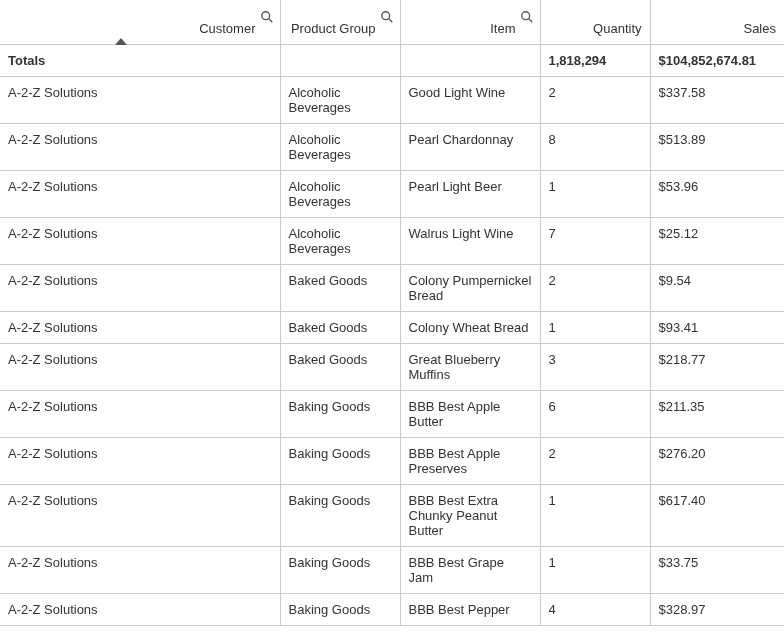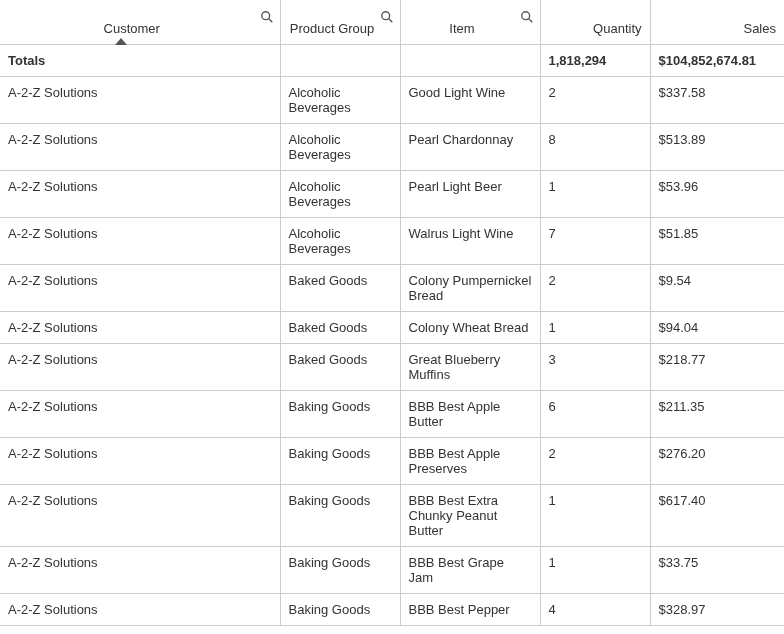--- a/index.html
+++ b/index.html
@@ -18,21 +18,21 @@
   }
   th, td {
     border: 1px solid #ccc;
     padding: 8px 8px;
     vertical-align: top;
     overflow-wrap: break-word;
   }
   thead th {
     background: #fff;
     font-weight: 400;
-    text-align: center;
+    text-align: right;
     position: relative;
     vertical-align: bottom;
     padding-right: 24px;
     height: 44px;
     border-top: none;
     border-left: none;
     border-right-color: #ccc;
   }
   thead th:first-child { border-left: none; }
   thead th:last-child { border-right: none; padding-left: 36px; }
@@ -149,35 +149,35 @@
         <td>Alcoholic Beverages</td>
         <td>Pearl Light Beer</td>
         <td class="num">1</td>
         <td class="num">$53.96</td>
       </tr>
       <tr>
         <td>A-2-Z Solutions</td>
         <td>Alcoholic Beverages</td>
         <td>Walrus Light Wine</td>
         <td class="num">7</td>
-        <td class="num">$51.85</td>
+        <td class="num">$25.12</td>
       </tr>
       <tr>
         <td>A-2-Z Solutions</td>
         <td>Baked Goods</td>
         <td>Colony Pumpernickel Bread</td>
         <td class="num">2</td>
         <td class="num">$9.54</td>
       </tr>
       <tr>
         <td>A-2-Z Solutions</td>
         <td>Baked Goods</td>
         <td>Colony Wheat Bread</td>
         <td class="num">1</td>
-        <td class="num">$94.04</td>
+        <td class="num">$93.41</td>
       </tr>
       <tr>
         <td>A-2-Z Solutions</td>
         <td>Baked Goods</td>
         <td>Great Blueberry Muffins</td>
         <td class="num">3</td>
         <td class="num">$218.77</td>
       </tr>
       <tr>
         <td>A-2-Z Solutions</td>

